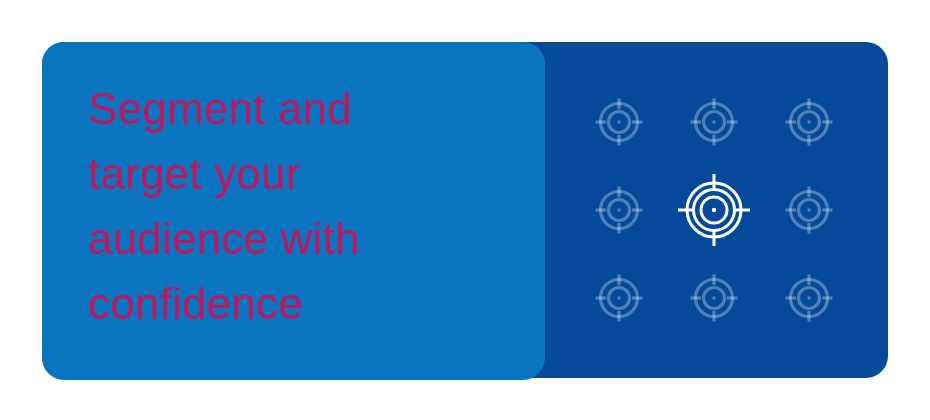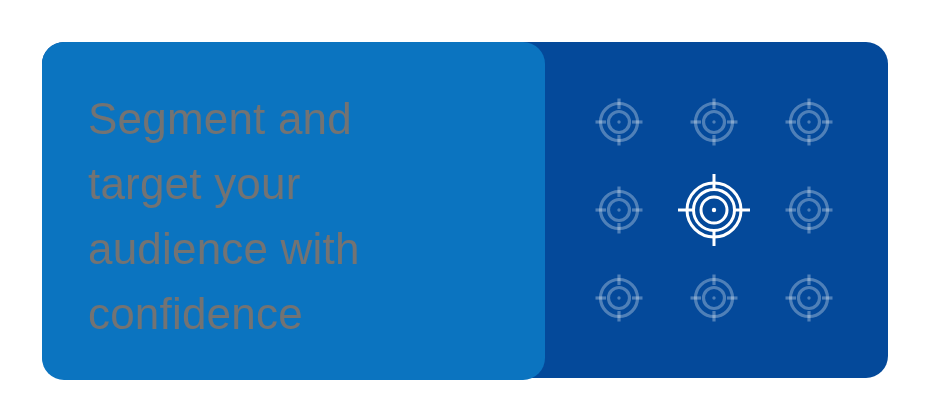--- a/index.html
+++ b/index.html
@@ -43,27 +43,26 @@
     background: #0b74c0;
     border-radius: 22px;
   }
 
   
   .headline {
     position: absolute;
     left: 88px;
     top: 76px;
     width: 400px;
-    color: #737373;
+    color: #be185d;
     font-size: 44px;
     line-height: 65px;
     font-weight: 300;
     letter-spacing: 0.2px;
     white-space: pre-line;
-    margin-top: 10px;
   }
 
   
   .target-grid {
     position: absolute;
     left: 572px;
     top: 78px;
     width: 284px;
     height: 264px;
     display: grid;

